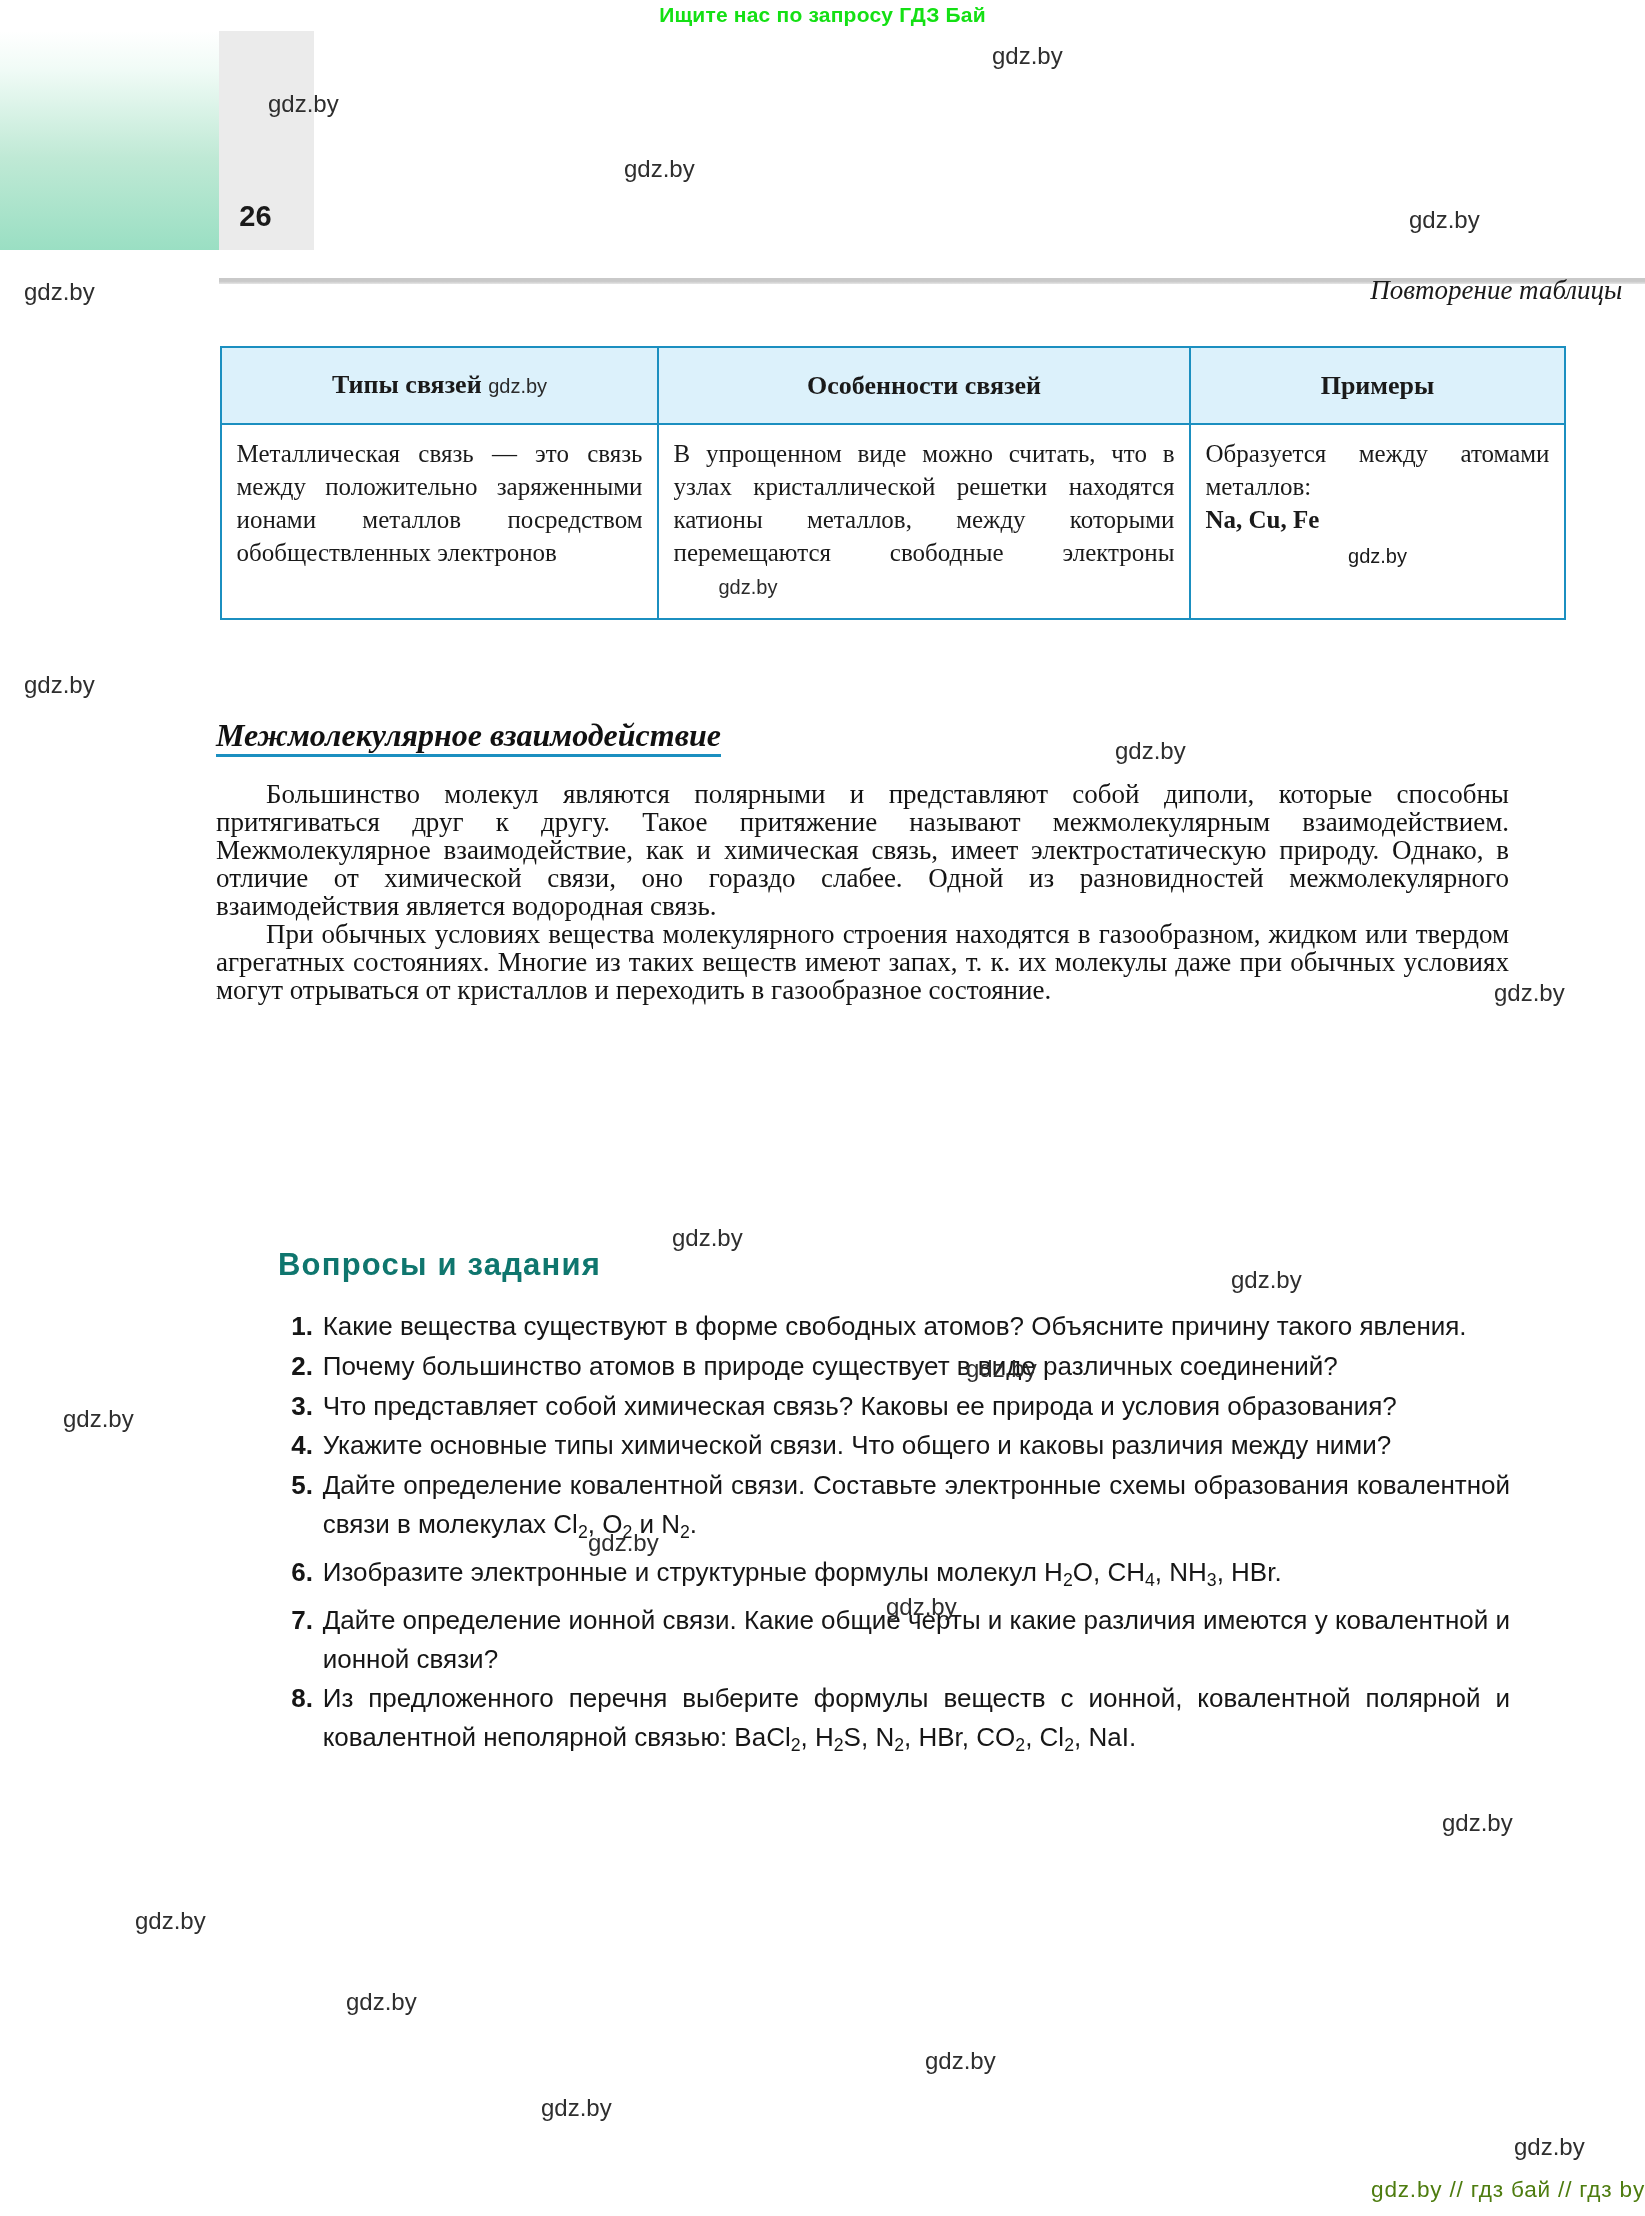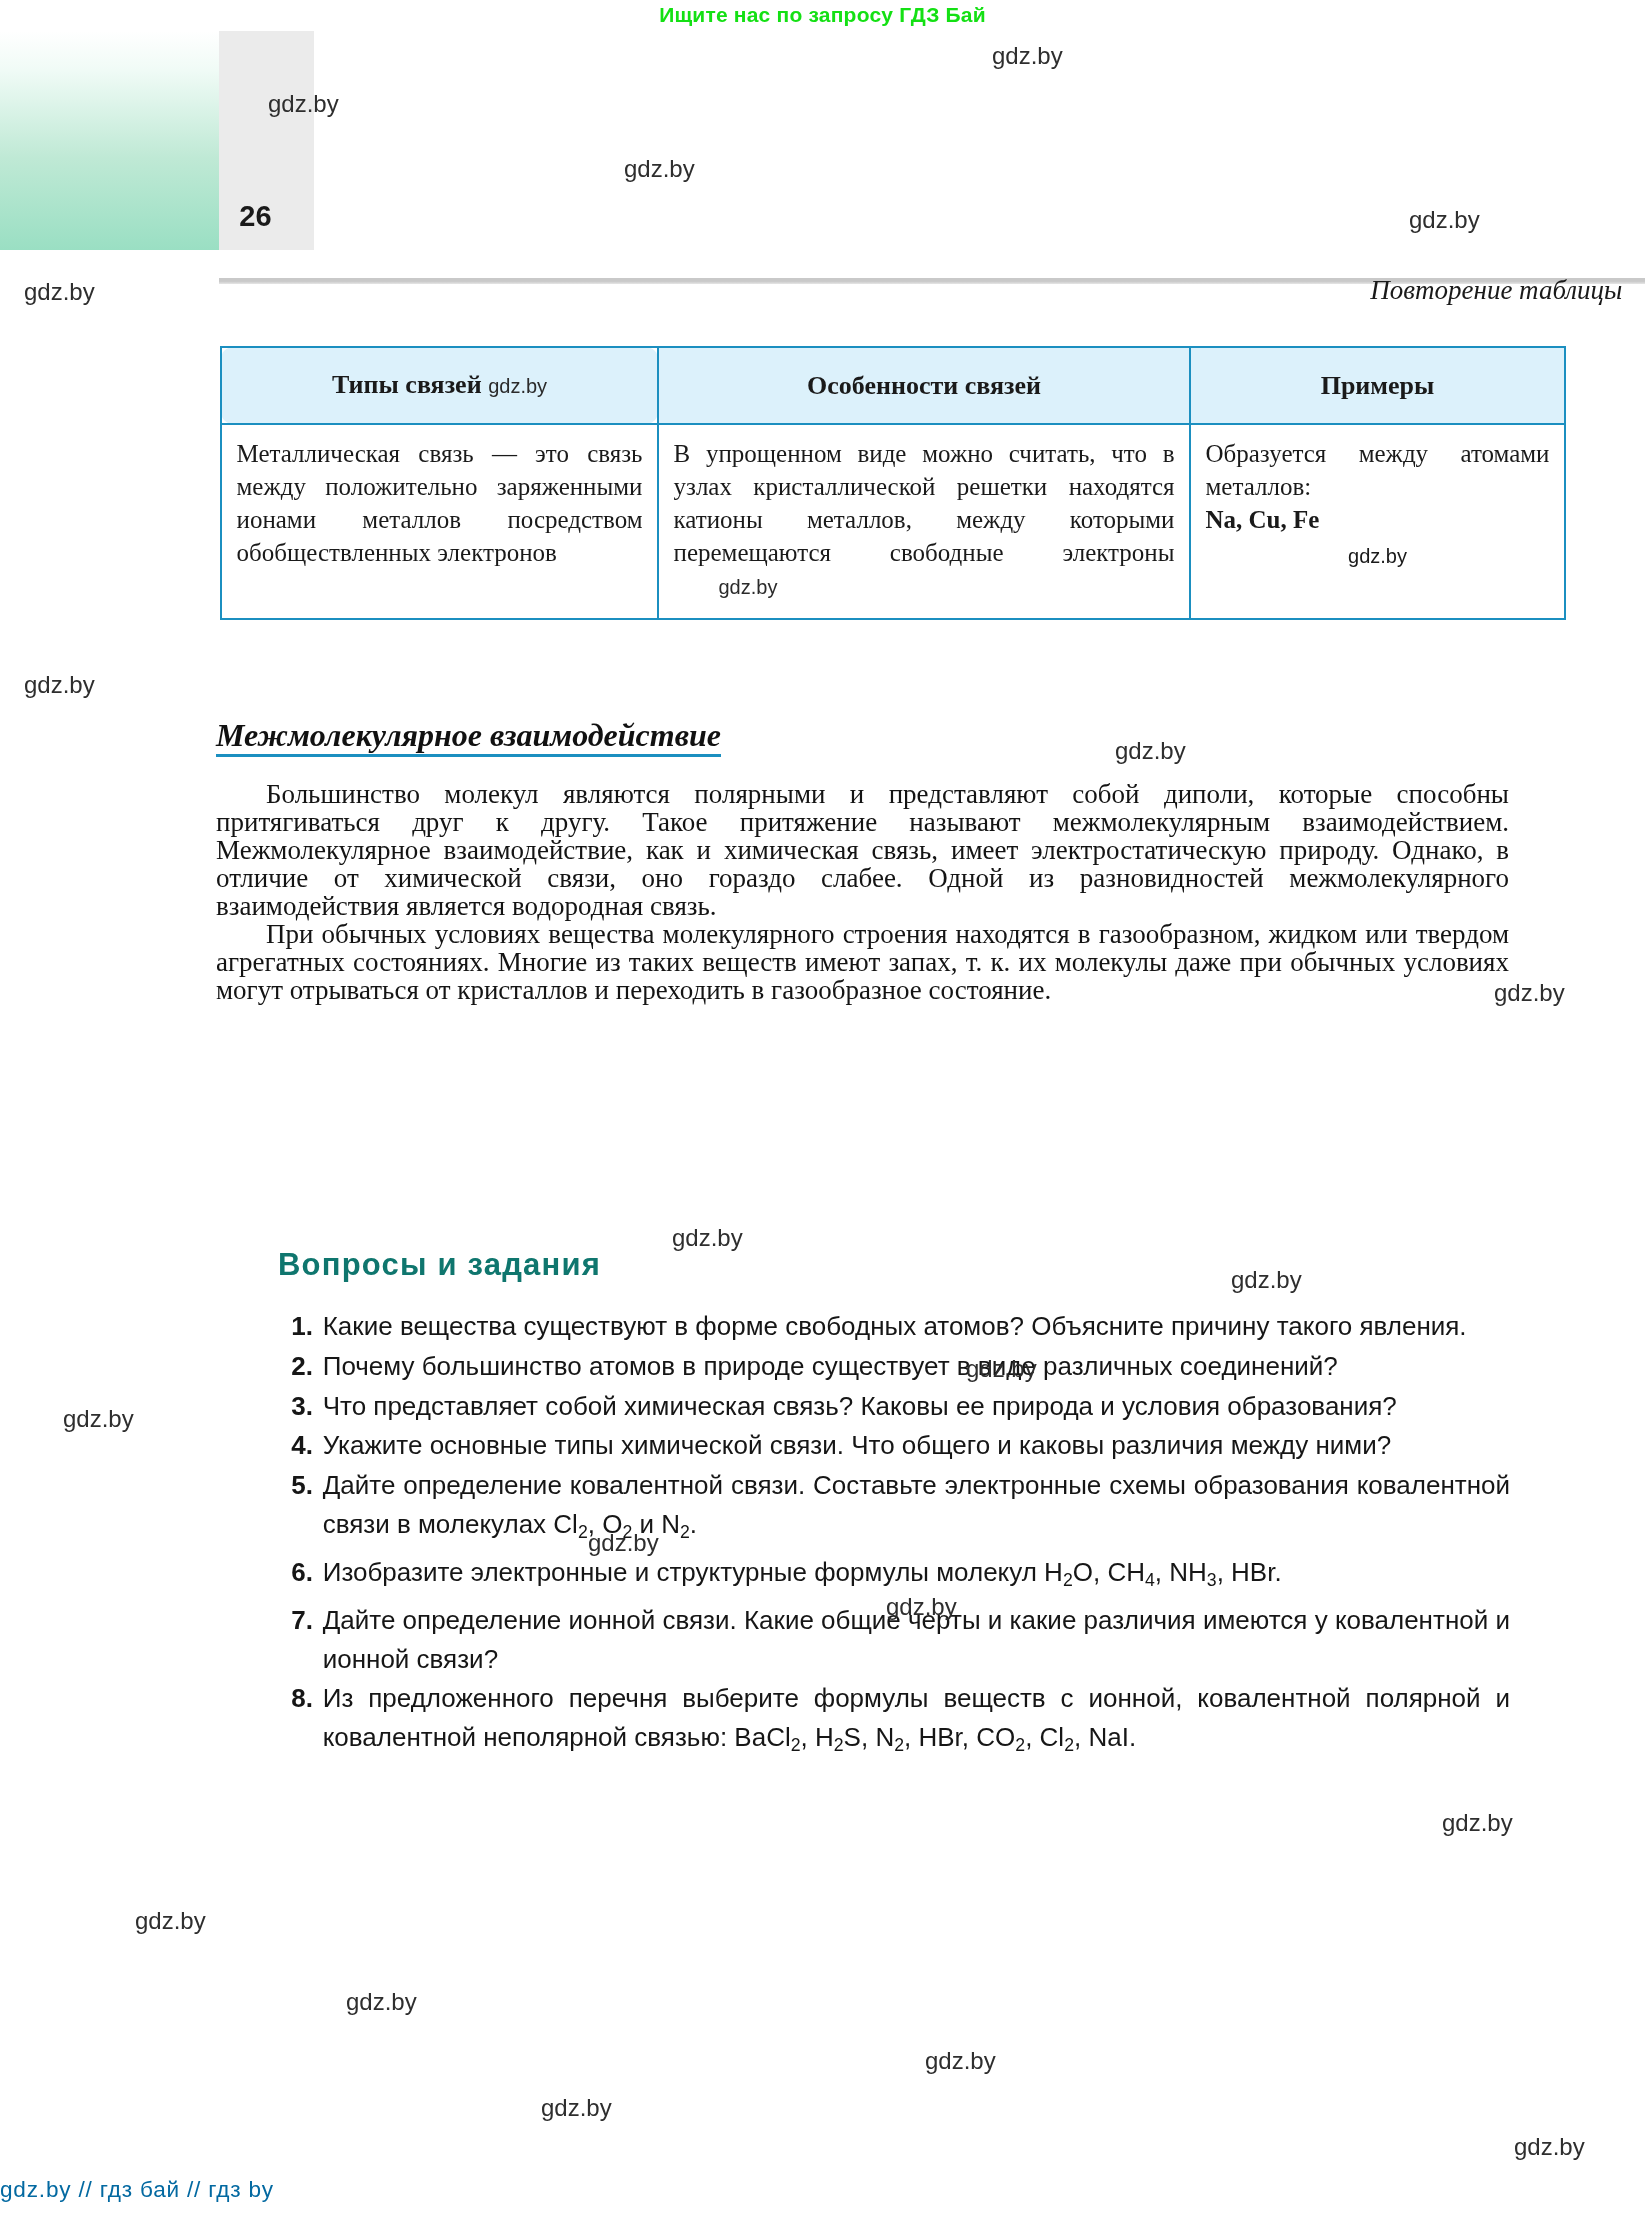--- a/index.html
+++ b/index.html
@@ -116,21 +116,21 @@
   }
   .tbl thead th {
     background: #dcf1fb;
     text-align: center;
     font-weight: bold;
     font-size: 26px;
     height: 40px;
     vertical-align: middle;
     padding: 17.7px 8px;
   }
-  .col-a { width: 419px; border-radius: 12px; }
+  .col-a { width: 419px; }
   .col-b { width: 514px; }
   .col-c { width: 357px; }
 
   .wm-inline {
     font-family: "Liberation Sans", sans-serif;
     font-weight: normal;
     font-size: 20px;
     color: #2b2b2b;
   }
   .cell-pad-wm {
@@ -211,24 +211,24 @@
     text-justify: inter-word;
   }
   sub { font-size: 0.68em; vertical-align: -0.28em; }
 
   
   .footer {
     position: absolute;
     left: 0;
     bottom: 13px;
     width: 100%;
-    text-align: left;
+    text-align: right;
     font-family: "Liberation Sans", sans-serif;
     font-size: 22.6px;
-    color: #0369a1;
+    color: #4d7c0f;
     letter-spacing: 0.8px;
   }
 
   
   .wm {
     position: absolute;
     font-family: "Liberation Sans", sans-serif;
     color: #2e2e2e;
     white-space: nowrap;
     pointer-events: none;

